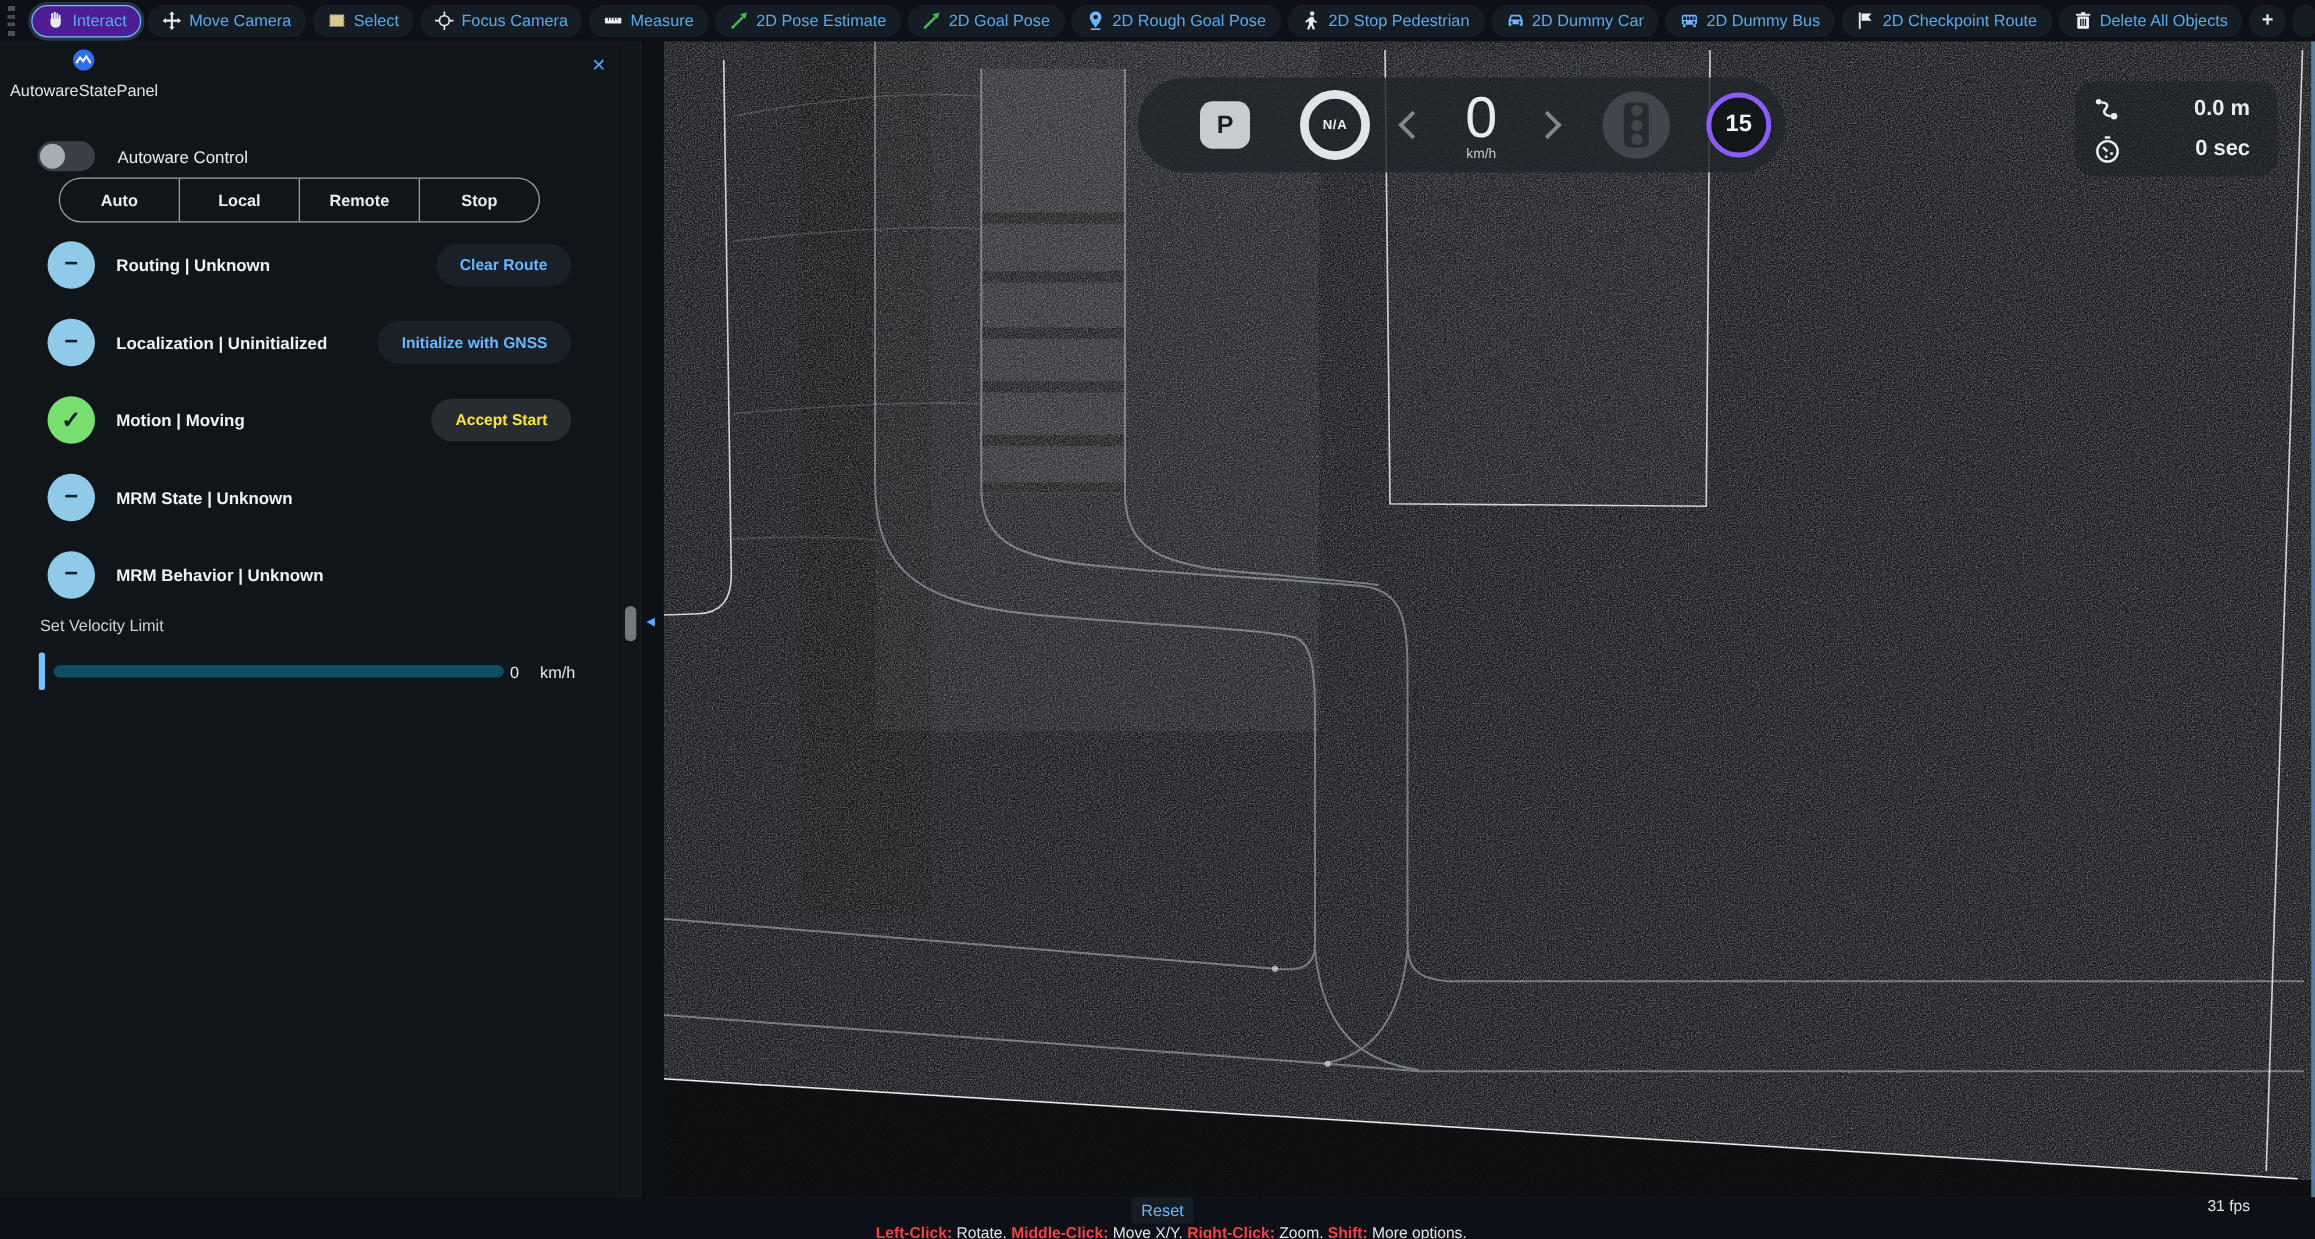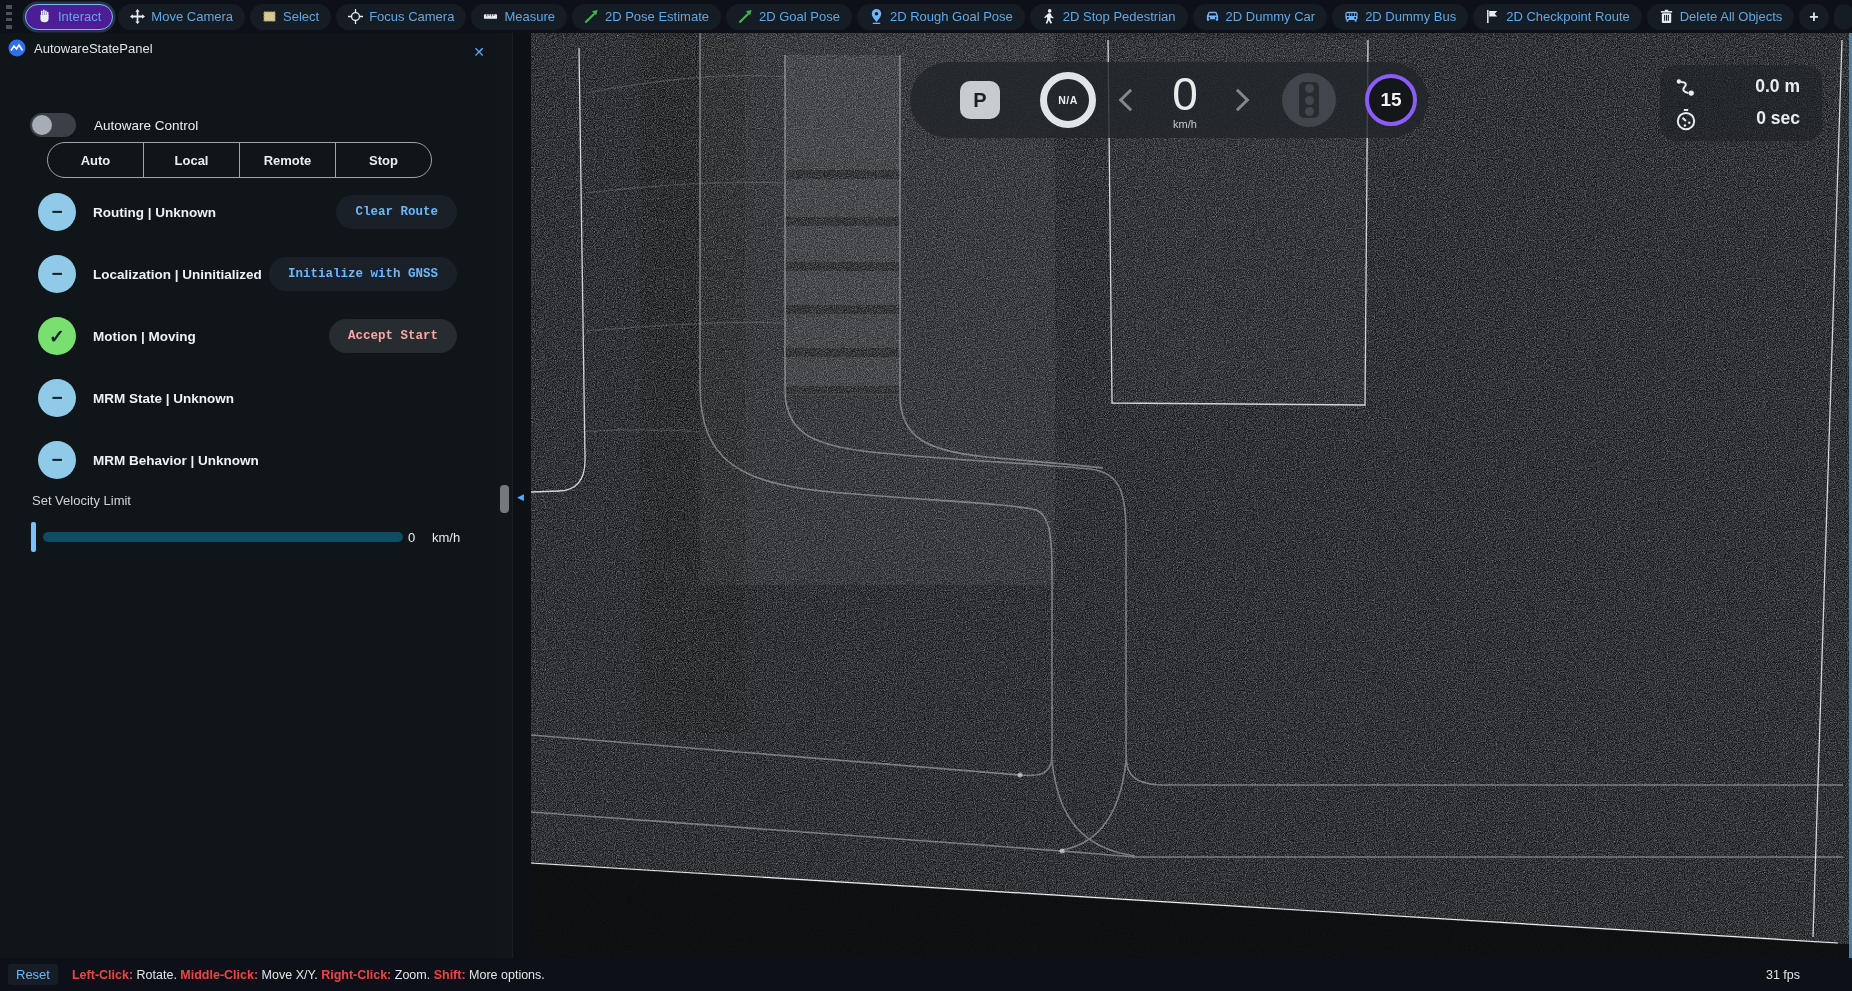--- a/index.html
+++ b/index.html
@@ -17,21 +17,21 @@
             color:#5fa8e8; font-size:13px; font-family:inherit; cursor:pointer; white-space:nowrap; }
   .tb-btn.sel { border:1px solid #7cb8f7; box-shadow:0 0 0 2.5px rgba(124,184,247,.22); background:#4c1d95; }
   .tb-btn.sq { padding:0 9px; font-size:16px; font-weight:bold; color:#dfe5ea; position:relative; }
   .tb-btn .ticon { width:15px; height:15px; display:inline-block; flex:none; }
   .tb-btn .ticon svg { width:15px; height:15px; display:block; }
 
   .main { position:absolute; top:33px; left:0; width:1852px; height:925px; display:flex; }
 
   
   .panel { position:relative; width:497px; height:925px; background:#10151a; flex:none; }
-  .p-header { position:absolute; top:6px; left:8px; display:flex; align-items:center; gap:8px; }
+  .p-header { position:absolute; top:6px; left:8px; display:flex; align-items:center; gap:8px;flex-direction:column; }
   .p-logo { width:18px; height:18px; }
   .p-title { color:#dde4ea; font-size:13px; }
   .p-close { position:absolute; top:12px; right:12px; color:#58a6ff; font-size:14px; cursor:pointer; line-height:1; }
 
   .toggle-row { position:absolute; top:80px; left:30px; display:flex; align-items:center; gap:18px; }
   .switch { width:46px; height:24px; border-radius:12px; background:#3a4046; position:relative; cursor:pointer; }
   .switch .knob { position:absolute; left:2px; top:2px; width:20px; height:20px; border-radius:50%; background:#a6adb4; }
   .toggle-label { color:#e8edf2; font-size:13.5px; font-weight:normal; }
 
   .modes { position:absolute; top:109px; left:47px; width:385px; height:36px;
@@ -39,22 +39,22 @@
   .mode-btn { flex:1; background:transparent; border:none; color:#e8edf2; font-size:13px; font-weight:bold;
               font-family:inherit; cursor:pointer; }
   .mode-btn + .mode-btn { border-left:1px solid #9aa4ab; }
 
   .status-row { position:absolute; left:38px; right:40px; height:44px; display:flex; align-items:center; }
   .status-ic { width:38px; height:38px; border-radius:50%; flex:none; margin-right:17px;
                display:flex; align-items:center; justify-content:center;
                color:#16222b; font-size:19px; font-weight:bold; }
   .status-label { color:#eef2f6; font-size:13.5px; font-weight:bold; flex:1; }
   .act-btn { height:34px; padding:0 19px; border:none; border-radius:17px; background:#1a2027;
-             color:#6cb6ff; font-size:12.5px; font-weight:bold; font-family:Liberation Mono, monospace; cursor:pointer; white-space:nowrap; }
-  .act-btn.disabled { background:#272c31; color:#fca5a5; cursor:default; }
+             color:#6cb6ff; font-size:12.5px; font-weight:bold; font-family:Liberation Sans, sans-serif; cursor:pointer; white-space:nowrap; }
+  .act-btn.disabled { background:#272c31; color:#fde047; cursor:default; }
 
   .vel-label { position:absolute; top:460px; left:32px; color:#cdd4da; font-size:13px; }
   .slider { position:absolute; top:486px; left:0; width:497px; height:36px; }
   .slider .handle { position:absolute; left:31px; top:3px; width:5px; height:30px; border-radius:2px; background:#79c0ff; cursor:pointer; }
   .slider .track { position:absolute; left:43px; top:13px; width:360px; height:10px; border-radius:5px; background:#0f4d63; }
   .slider .val { position:absolute; left:408px; top:11px; color:#e8edf2; font-size:13px; }
   .slider .unit { position:absolute; left:432px; top:11px; color:#e8edf2; font-size:13px; }
 
   .emerg { position:absolute; top:550px; left:38px; width:410px; height:39px; border:none; border-radius:19px;
            background:#1a2027; color:#5fa8e8; font-size:13px; font-weight:bold; font-family:inherit; cursor:pointer; }
@@ -97,21 +97,21 @@
   .route-info { position:absolute; left:1129px; top:32px; width:162px; height:76px; border-radius:16px;
                 background:rgba(28,32,37,.6); }
   .ri-row { position:absolute; left:0; right:0; height:30px; }
   .ri-row.r1 { top:8px; } .ri-row.r2 { top:40px; }
   .ri-row .ri-ic { position:absolute; left:14px; top:3px; width:24px; height:24px; }
   .ri-row .ri-ic svg { width:24px; height:24px; display:block; }
   .ri-row .ri-val { position:absolute; right:22px; top:3px; color:#e9edf0; font-size:17.5px; font-weight:bold; }
 
   
   .statusbar { position:absolute; bottom:0; left:0; width:1852px; height:33px; background:#0d1117;
-               display:flex; align-items:center; padding-left:8px; }
+               display:flex; align-items:center; padding-left:8px;flex-direction:column; }
   .reset-btn { background:#161d24; border:none; border-radius:3px; color:#6cb6ff; font-size:13px;
                font-family:inherit; padding:3px 8px; cursor:pointer; }
   .help { margin-left:14px; font-size:12.5px; color:#dfe5ea; }
   .help b { color:#ef4444; }
   .fps { position:absolute; right:52px; color:#dfe3e6; font-size:12.5px; }
 </style>
 </head>
 <body>
 
 <div class="app">

